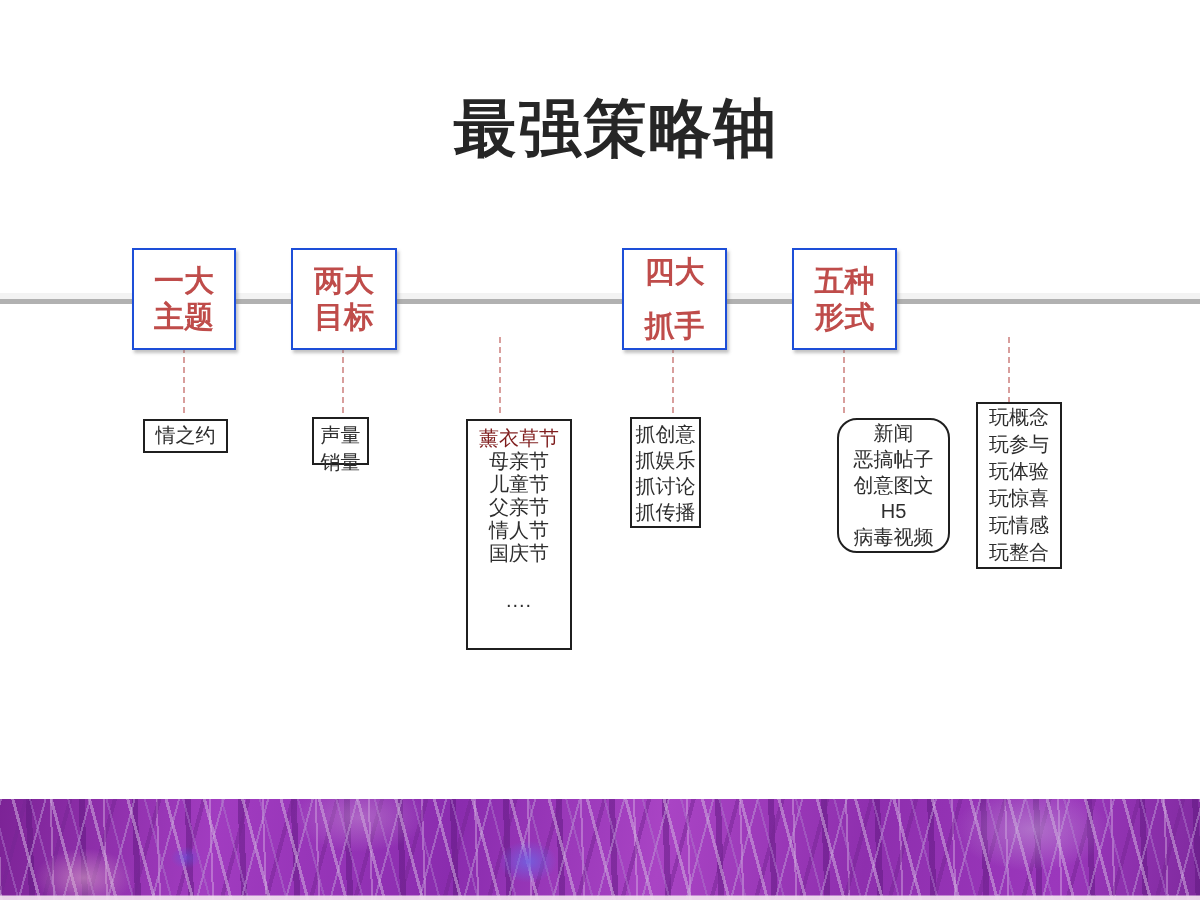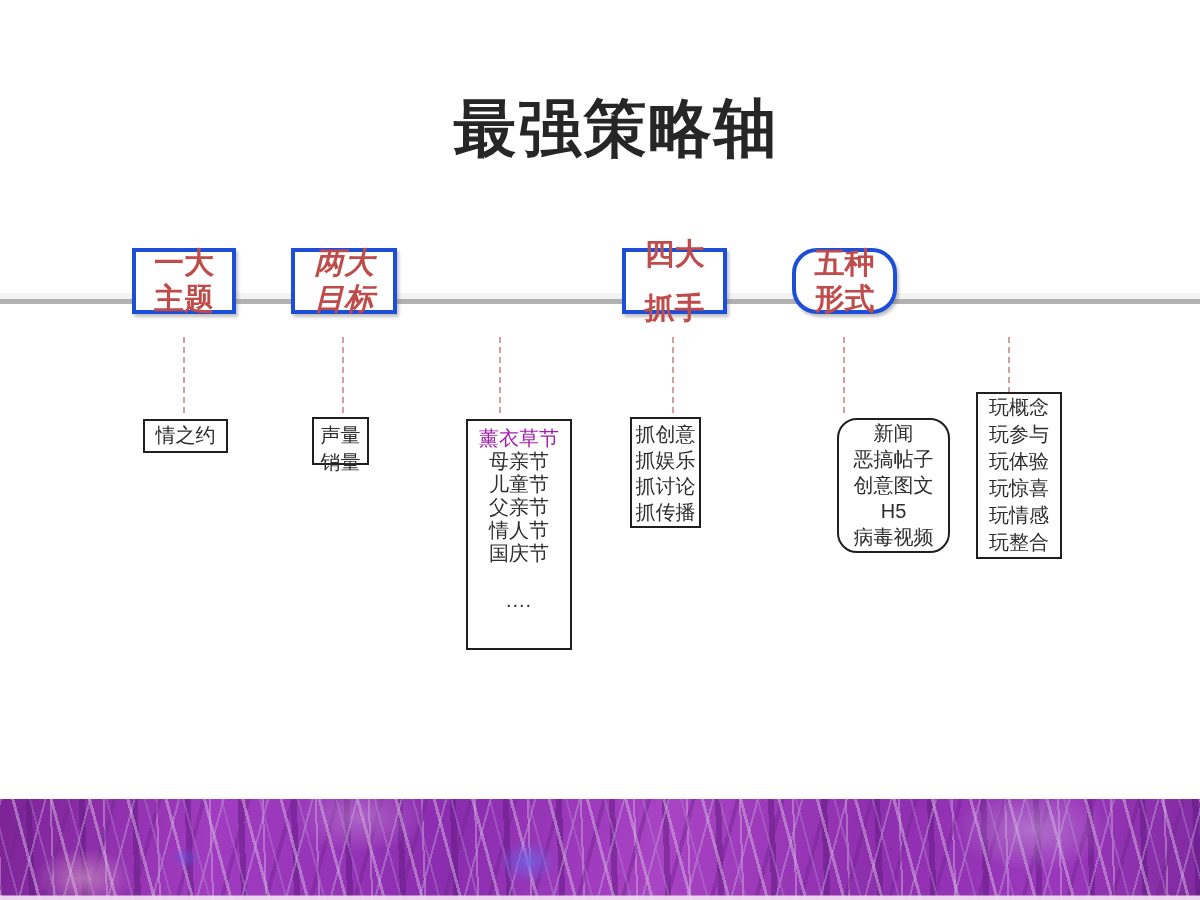--- a/index.html
+++ b/index.html
@@ -19,58 +19,58 @@
 
   
   .axis{
     position:absolute;left:0;top:293px;width:1200px;height:11px;
     background:linear-gradient(to bottom,#f3f3f3 0 6px,#b1b1b1 6px 11px);
     z-index:1;
   }
 
   
   .stage-box{
-    position:absolute;top:248px;height:66px;box-sizing:border-box;
-    background:#ffffff;border:4px solid #1d4ed8;
+    position:absolute;top:248px;height:102px;box-sizing:border-box;
+    background:#ffffff;border:2px solid #1d4ed8;
     box-shadow:2px 3px 3px rgba(120,120,120,0.45);
     color:#bf4c4a;font-weight:bold;font-size:30px;line-height:36px;
     text-align:center;display:flex;flex-direction:column;justify-content:center;
     z-index:3;
   }
 
   
   .connector{
     position:absolute;top:337px;height:76px;width:0;
     border-left:2px dashed #d89e9c;z-index:2;
   }
 
   
   .detail-box{
     position:absolute;box-sizing:border-box;background:#ffffff;
     border:2px solid #1f1f1f;text-align:center;color:#2e2e2e;
     font-size:20px;z-index:3;
   }
   .detail-box .item{white-space:nowrap;}
-  .detail-box .item.highlight{color:#a21caf;}
+  .detail-box .item.highlight{color:#7f1d1d;}
   .detail-box .item.dots{margin-top:24px;letter-spacing:1px;}
 
   
   .sb1{left:132px;width:104px;}  .cn1{left:183px;}
-  .sb2{left:291px;width:106px;font-style:italic;}  .cn2{left:342px;}
+  .sb2{left:291px;width:106px;}  .cn2{left:342px;}
   .sb3{left:453px;width:105px;}  .cn3{left:499px;}
   .sb4{left:622px;width:105px;gap:18px;}  .cn4{left:672px;}
-  .sb5{left:792px;width:105px;border-radius:25px;}  .cn5{left:843px;}
+  .sb5{left:792px;width:105px;}  .cn5{left:843px;}
   .sb6{left:953px;width:104px;}  .cn6{left:1008px;}
 
   .db1{left:143px;top:419px;width:85px;height:34px;line-height:29px;}
   .db2{left:312px;top:417px;width:57px;height:48px;line-height:27px;padding-top:3px;}
   .db3{left:466px;top:419px;width:106px;height:231px;line-height:23px;padding-top:6px;}
   .db4{left:630px;top:417px;width:71px;height:111px;line-height:26px;padding-top:2px;}
   .db5{left:837px;top:418px;width:113px;height:135px;line-height:26px;border-radius:20px;}
-  .db6{left:976px;top:392px;width:86px;height:167px;line-height:27px;}
+  .db6{left:976px;top:402px;width:86px;height:167px;line-height:27px;}
 
   
   .photo-strip{
     position:absolute;left:0;top:799px;width:1200px;height:101px;z-index:1;
     background-color:#8e2fae;
     background-image:
       linear-gradient(to top, rgba(240,222,238,0.95) 0 4px, rgba(240,222,238,0) 5px),
       radial-gradient(ellipse 42px 30px at 44% 62%, rgba(112,98,226,0.85), rgba(112,98,226,0) 70%),
       radial-gradient(ellipse 22px 16px at 15.5% 58%, rgba(95,85,220,0.55), rgba(95,85,220,0) 70%),
       radial-gradient(ellipse 70px 42px at 7% 78%, rgba(225,175,205,0.55), rgba(225,175,205,0) 70%),

